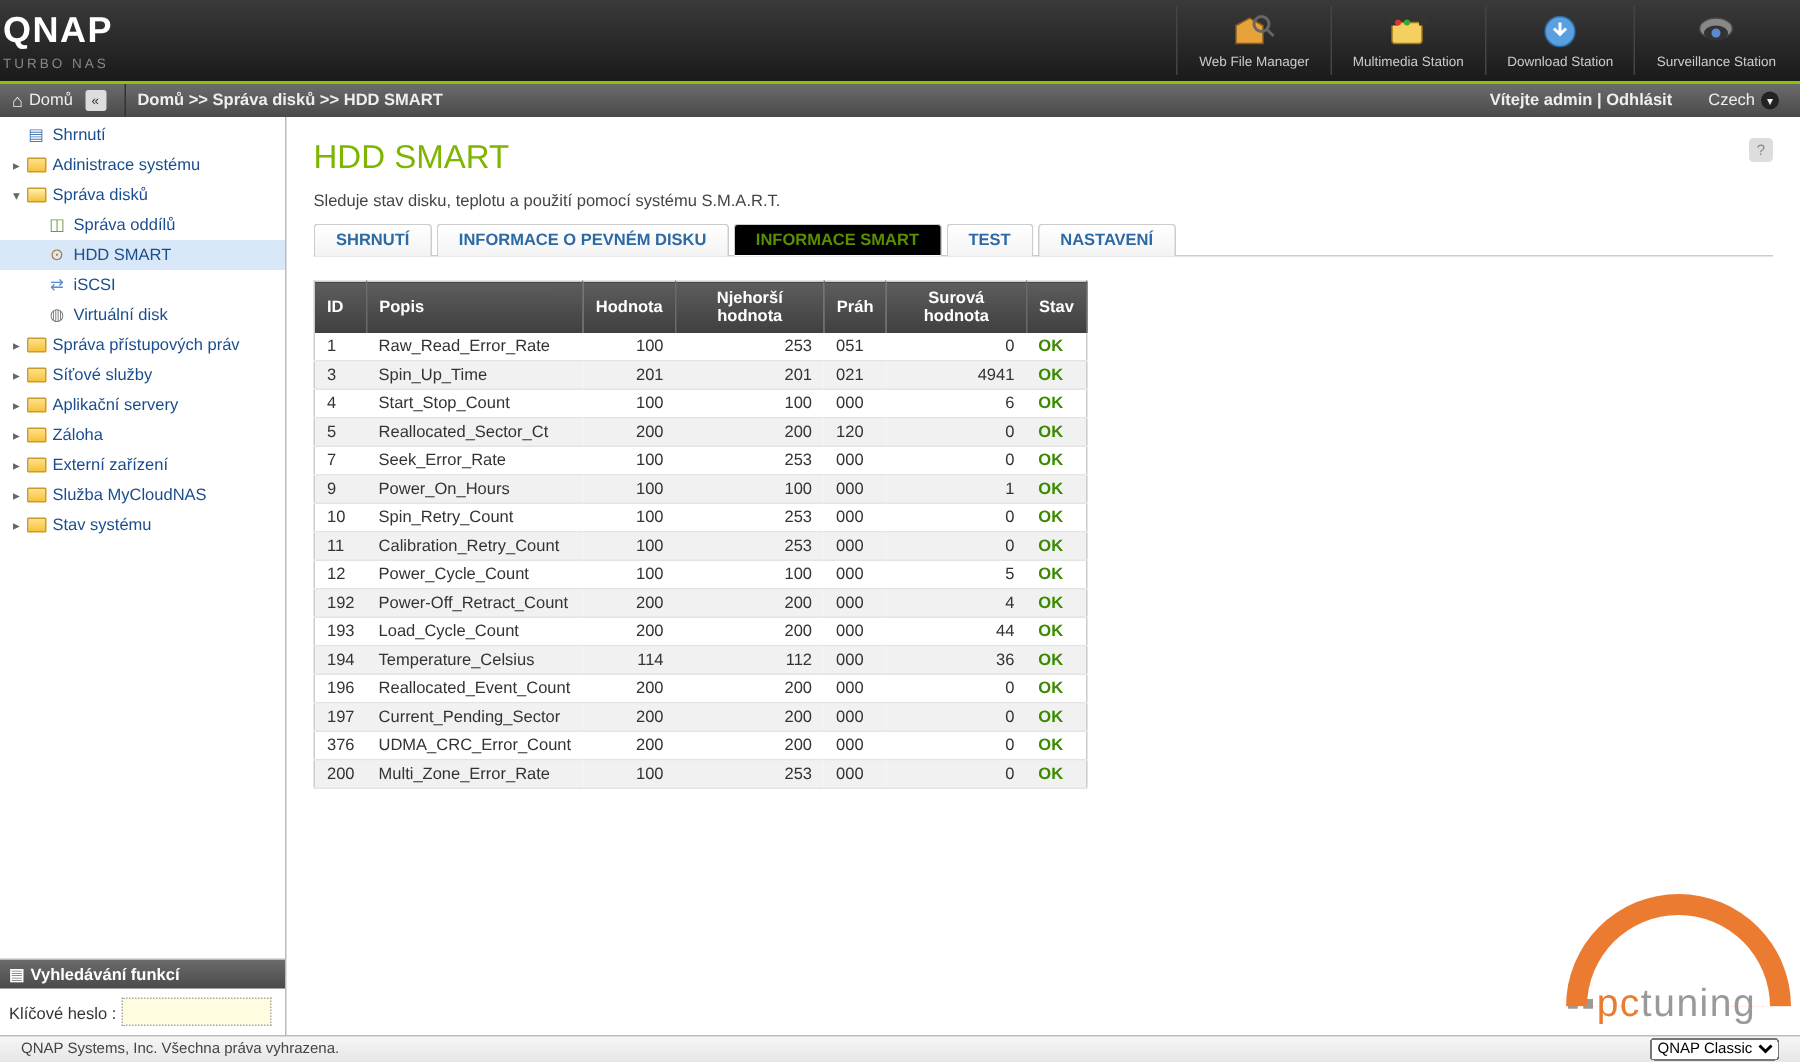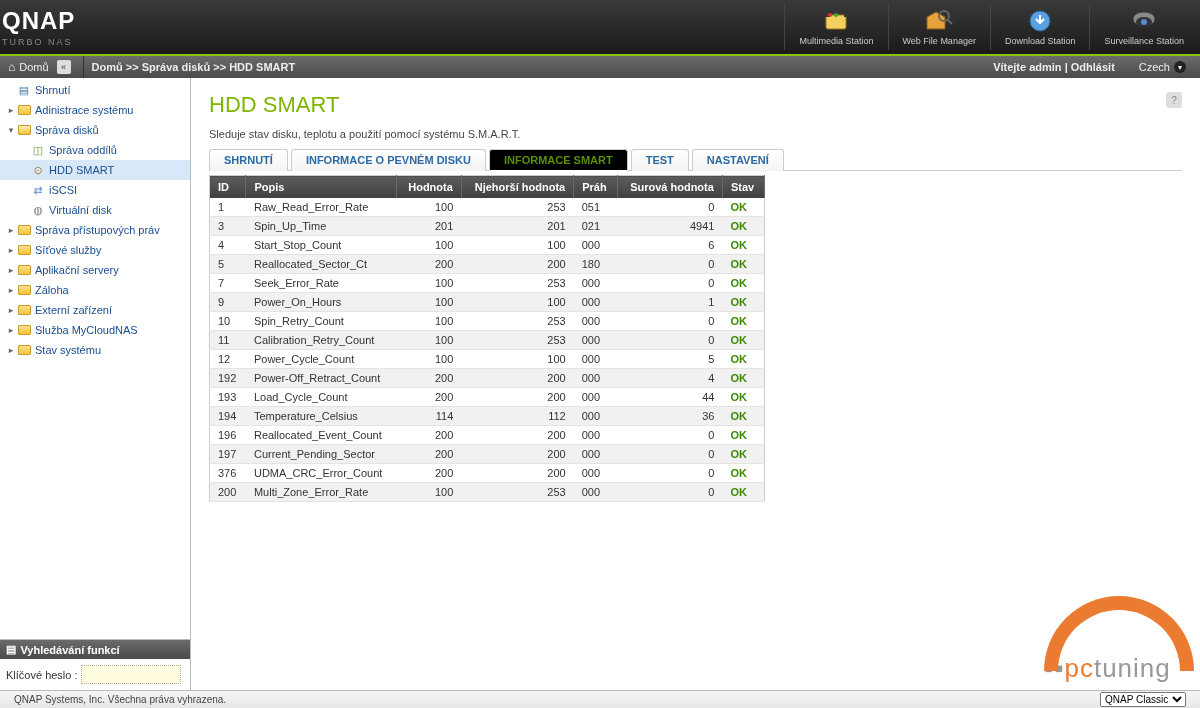--- a/index.html
+++ b/index.html
@@ -47,27 +47,27 @@
 
 .content { flex: 1; padding: 14px 18px 10px 18px; position: relative; overflow: auto; }
 .page-title { color: #7db500; font-size: 22px; font-weight: normal; margin-bottom: 10px; }
 .page-desc { color: #444; font-size: 11px; margin-bottom: 8px; }
 .help-ic { position: absolute; top: 14px; right: 18px; width: 16px; height: 16px; background: #ddd; border-radius: 3px; color: #888; display: flex; align-items: center; justify-content: center; cursor: pointer; font-size:10px; }
 
 .tabs { display: flex; gap: 3px; margin-bottom: 0; border-bottom: 1px solid #ccc; }
 .tab { padding: 4px 14px; border: 1px solid #ccc; border-bottom: none; background: linear-gradient(#fff,#f3f3f3); border-radius: 3px 3px 0 0; cursor: pointer; font-size: 11px; font-weight: bold; color: #2d6aa3; position: relative; top: 1px; }
 .tab.active { background: #000000; color: #5a8f00; border-bottom: 1px solid #fff; }
 
-.smart-table { width: 556px; border-collapse: collapse; margin-top: 4px; border: 1px solid #ccc; }
+.smart-table { width: 516px; border-collapse: collapse; margin-top: 16px; border: 1px solid #ccc; }
 .smart-table th { background: linear-gradient(to bottom, #5d5d5d, #3f3f3f); color: #fff; font-weight: bold; padding: 5px 8px; text-align: left; font-size: 11px; border-right: 1px solid #6a6a6a; }
 .smart-table td { padding: 3px 8px; border-bottom: 1px solid #e4e4e4; font-size: 11px; }
 .smart-table tbody tr:nth-child(even) { background: #f1f1f1; }
 .smart-table .num { text-align: right; }
 .smart-table .ok { color: #3a8a00; font-weight: bold; }
-.smart-table th.num { text-align: right; }
+.smart-table th.num { text-align: center; }
 
 
 .footer { height: 18px; background: linear-gradient(#f6f6f6,#e6e6e6); border-top: 1px solid #bbb; display: flex; align-items: center; padding: 0 14px; font-size: 10px; color: #444; }
 .footer .theme { margin-left: auto; }
 .footer select { font-size: 10px; }
 
 
 .wm { position: absolute; right: 6px; bottom: 24px; opacity: 0.85; pointer-events: none; }
 .wm .arc { width: 150px; height: 75px; border: 14px solid #e8650c; border-bottom: none; border-top-left-radius: 90px; border-top-right-radius: 90px; position: relative; margin-left: auto; }
 .wm .txt { font-size: 26px; color: #888; letter-spacing: 1px; margin-top: -18px; }
@@ -75,41 +75,41 @@
 </style>
 </head>
 <body>
 
 <div class="header">
   <div class="logo-area">
     <div class="logo">QNAP</div>
     <div class="sublogo">TURBO NAS</div>
   </div>
   <div class="hdr-icons" id="hdr-icons">
+      <div class="hdr-icon">
+        <div class="ic">
+          <svg width="30" height="24" viewBox="0 0 30 24">
+            <path d="M3 8 L12 3 L21 8 L21 20 L3 20 Z" fill="#e8a23b" stroke="#8b5a1a"></path>
+            <circle cx="20" cy="7" r="5" fill="none" stroke="#666" stroke-width="2"></circle>
+            <line x1="24" y1="11" x2="28" y2="15" stroke="#666" stroke-width="2"></line>
+          </svg>
+        </div>
+        <span>Web File Manager</span>
+      </div>
       <div class="hdr-icon">
         <div class="ic">
           <svg width="30" height="24" viewBox="0 0 30 24">
             <rect x="4" y="6" width="20" height="14" rx="2" fill="#f4d060" stroke="#a07818"></rect>
             <rect x="2" y="3" width="6" height="5" fill="#333"></rect>
             <rect x="22" y="3" width="6" height="5" fill="#333"></rect>
             <circle cx="8" cy="6" r="2" fill="#d33"></circle>
             <circle cx="14" cy="6" r="2" fill="#3a3"></circle>
           </svg>
         </div>
         <span>Multimedia Station</span>
-      </div>
-      <div class="hdr-icon">
-        <div class="ic">
-          <svg width="30" height="24" viewBox="0 0 30 24">
-            <path d="M3 8 L12 3 L21 8 L21 20 L3 20 Z" fill="#e8a23b" stroke="#8b5a1a"></path>
-            <circle cx="20" cy="7" r="5" fill="none" stroke="#666" stroke-width="2"></circle>
-            <line x1="24" y1="11" x2="28" y2="15" stroke="#666" stroke-width="2"></line>
-          </svg>
-        </div>
-        <span>Web File Manager</span>
       </div>
       <div class="hdr-icon">
         <div class="ic">
           <svg width="30" height="24" viewBox="0 0 30 24">
             <circle cx="15" cy="12" r="10" fill="#5aa0e0" stroke="#2a6aa0"></circle>
             <path d="M15 6 L15 14 M11 10 L15 14 L19 10" stroke="#fff" stroke-width="2" fill="none"></path>
           </svg>
         </div>
         <span>Download Station</span>
       </div>
@@ -306,21 +306,21 @@
             <td class="num">100</td>
             <td>000</td>
             <td class="num">6</td>
             <td class="ok">OK</td>
           </tr>
           <tr>
             <td>5</td>
             <td>Reallocated_Sector_Ct</td>
             <td class="num">200</td>
             <td class="num">200</td>
-            <td>180</td>
+            <td>120</td>
             <td class="num">0</td>
             <td class="ok">OK</td>
           </tr>
           <tr>
             <td>7</td>
             <td>Seek_Error_Rate</td>
             <td class="num">100</td>
             <td class="num">253</td>
             <td>000</td>
             <td class="num">0</td>

